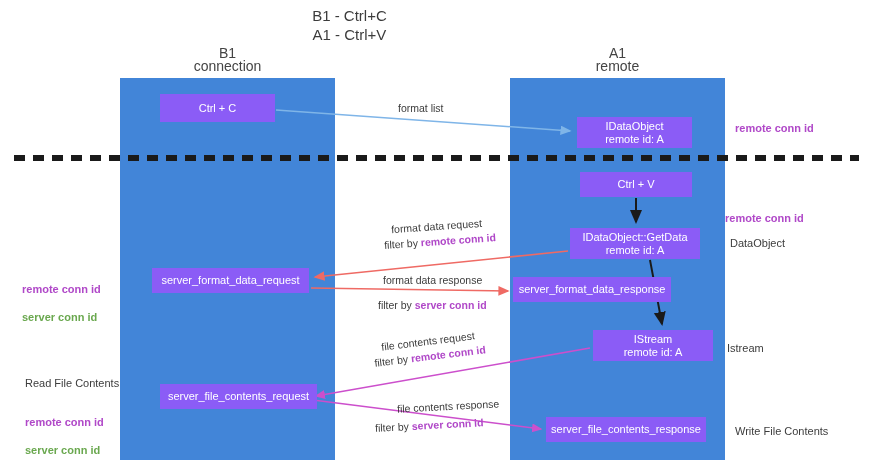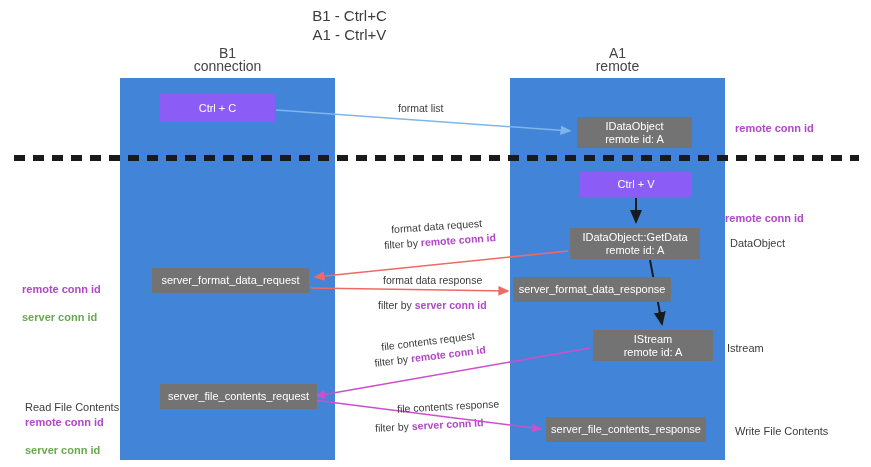--- a/index.html
+++ b/index.html
@@ -39,21 +39,21 @@
   }
 
   
   .node{
     position:absolute;
     display:flex;align-items:center;justify-content:center;
     text-align:center;color:#ffffff;font-size:11px;line-height:13px;
     white-space:pre-line;box-sizing:border-box;
   }
   .node.green{background:#8b5cf6;}
-  .node.orange{background:#737373;}
+  .node.orange{background:#8b5cf6;}
 
   #n-ctrlc{left:160px;top:94px;width:115px;height:28px;}
   #n-idataobject{left:577px;top:117px;width:115px;height:31px;}
   #n-ctrlv{left:580px;top:172px;width:112px;height:25px;}
   #n-getdata{left:570px;top:228px;width:130px;height:31px;}
   #n-fmtreq{left:152px;top:268px;width:157px;height:25px;}
   #n-fmtresp{left:513px;top:277px;width:158px;height:25px;}
   #n-istream{left:593px;top:330px;width:120px;height:31px;}
   #n-filereq{left:160px;top:384px;width:157px;height:25px;}
   #n-fileresp{left:546px;top:417px;width:160px;height:25px;}
@@ -65,21 +65,21 @@
   .anno.plain{color:#3c3c3c;}
   .purple{color:#b048c8;font-weight:bold;}
   .green-t{color:#6aa84f;font-weight:bold;}
 
   #a-remote1{left:735px;top:121px;}
   #a-remote2{left:725px;top:211px;}
   #a-dataobject{left:730px;top:236px;color:#3c3c3c;}
   #a-istream{left:727px;top:341px;color:#3c3c3c;}
   #a-writefile{left:735px;top:424px;color:#3c3c3c;}
   #a-left-mid{left:22px;top:268px;}
-  #a-readfile{left:25px;top:400px;color:#3c3c3c;}
+  #a-readfile{left:25px;top:376px;color:#3c3c3c;}
   #a-left-bot{left:25px;top:401px;}
 
   
   .elabel{
     position:absolute;font-size:10.5px;line-height:14px;color:#3c3c3c;
     white-space:nowrap;
   }
   #l-formatlist{left:398px;top:101px;}
   #l-fdr1{left:391px;top:219px;transform:rotate(-4deg);}
   #l-fdr2{left:384px;top:234px;transform:rotate(-4deg);}

